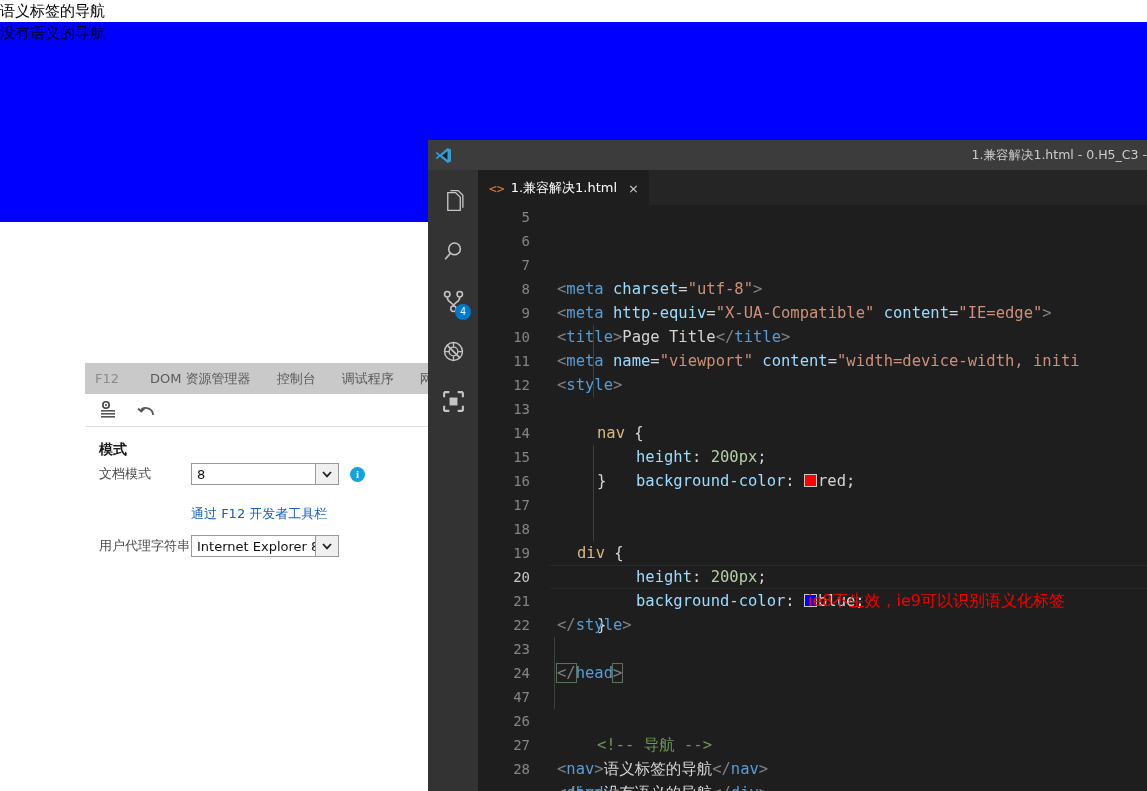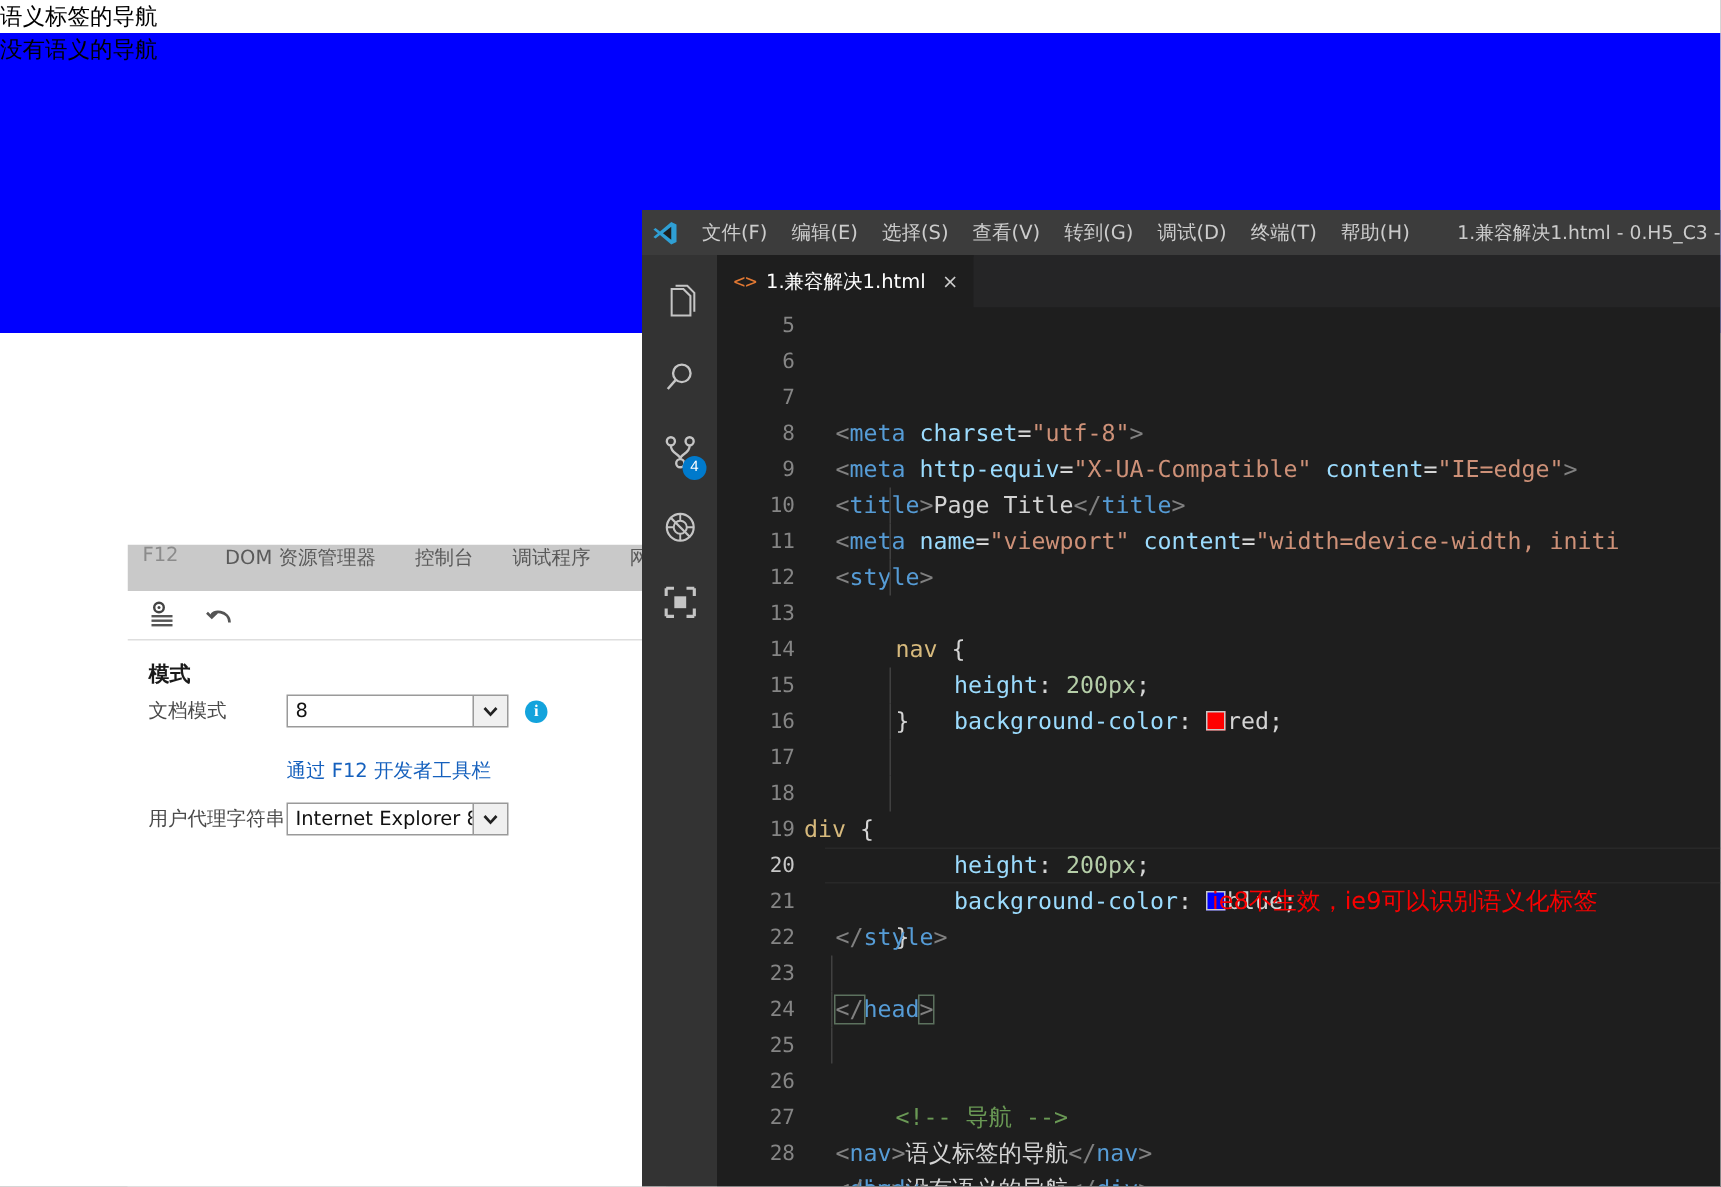--- a/index.html
+++ b/index.html
@@ -41,21 +41,21 @@
     background: #ffffff;
     border-right: 1px solid #c8c8c8;
     box-sizing: border-box;
     box-shadow: 0 0 0 0 rgba(0,0,0,0);
     overflow: hidden;
   }
   .f12-tabs {
     height: 31px;
     background: #c9c9c9;
     display: flex;
-    align-items: flex-start;
+    align-items: center;
     font-size: 13px;
     color: #5a5a5a;
     font-family: "DejaVu Sans", sans-serif;
   }
   .f12-tab { padding: 0 13px; white-space: nowrap; }
   .f12-tab.lbl { color: #8b8b8b; padding-left: 10px; padding-right: 18px; }
   .f12-toolbar {
     height: 32px;
     background: #fff;
     border-bottom: 1px solid #dedede;
@@ -283,30 +283,20 @@
 
   <div class="vscode">
 
     <div class="vs-titlebar">
       <span class="vs-logo">
         <svg viewBox="0 0 17 17" width="17" height="17">
           <path d="M12.5 1 L16 2.6 L16 14.4 L12.5 16 L5 9.6 L2 12 L0.6 11 L3.6 8.5 L0.6 6 L2 5 L5 7.4 Z" fill="#2f9fd4"></path>
           <path d="M12.5 4.2 L12.5 12.8 L7 8.5 Z" fill="#1e1e1e"></path>
         </svg>
       </span>
-      <span class="vs-menu">
-        <span class="vs-menu-item">文件(F)</span>
-        <span class="vs-menu-item">编辑(E)</span>
-        <span class="vs-menu-item">选择(S)</span>
-        <span class="vs-menu-item">查看(V)</span>
-        <span class="vs-menu-item">转到(G)</span>
-        <span class="vs-menu-item">调试(D)</span>
-        <span class="vs-menu-item">终端(T)</span>
-        <span class="vs-menu-item">帮助(H)</span>
-      </span>
       <span class="vs-title-text">1.兼容解决1.html - 0.H5_C3 - </span>
     </div>
 
     <div class="vs-main">
 
       <div class="vs-activity">
         <div class="vs-act-item">
           <span>
             <svg viewBox="0 0 24 24" width="25" height="25">
               <path d="M6.5 3.5 H14 L18.5 8 V20.5 H6.5 Z" fill="none" stroke="#c5c5c5" stroke-width="1.3"></path>
@@ -413,21 +403,21 @@
           </div>
 
           <div class="code-line">
             <span class="ln">14</span>
             <span class="code-text"></span>
           </div>
 
           <div class="code-line">
             <span class="ln">15</span>
             <span class="indent-guide" style="left:115px"></span>
-            <span class="code-text" style="margin-left:58px"><span class="t-sel">div</span> <span class="t-punc">{</span></span>
+            <span class="code-text" style="margin-left:99px"><span class="t-sel">div</span> <span class="t-punc">{</span></span>
           </div>
 
           <div class="code-line">
             <span class="ln">16</span>
             <span class="indent-guide" style="left:115px"></span>
             <span class="code-text" style="margin-left:158px"><span class="t-prop">height</span><span class="t-punc">: </span><span class="t-num">200px</span><span class="t-punc">;</span></span>
           </div>
 
           <div class="code-line">
             <span class="ln">17</span>
@@ -468,21 +458,21 @@
             <span class="code-text" style="margin-left:119px"><span class="t-cmt">&lt;!-- 导航 --&gt;</span></span>
           </div>
 
           <div class="code-line">
             <span class="ln">24</span>
             <span class="indent-guide" style="left:76px"></span>
             <span class="code-text"><span class="t-brack">&lt;</span><span class="t-tag">nav</span><span class="t-brack">&gt;</span><span class="t-plain">语义标签的导航</span><span class="t-brack">&lt;/</span><span class="t-tag">nav</span><span class="t-brack">&gt;</span></span>
           </div>
 
           <div class="code-line">
-            <span class="ln">25</span>
+            <span class="ln">47</span>
             <span class="indent-guide" style="left:76px"></span>
             <span class="code-text"><span class="t-brack">&lt;</span><span class="t-tag">div</span><span class="t-brack">&gt;</span><span class="t-plain">没有语义的导航</span><span class="t-brack">&lt;/</span><span class="t-tag">div</span><span class="t-brack">&gt;</span></span>
           </div>
 
           <div class="code-line">
             <span class="ln">26</span>
             <span class="code-text"><span class="t-brack">&lt;/</span><span class="t-tag">body</span><span class="t-brack">&gt;</span></span>
           </div>
 
           <div class="code-line">

